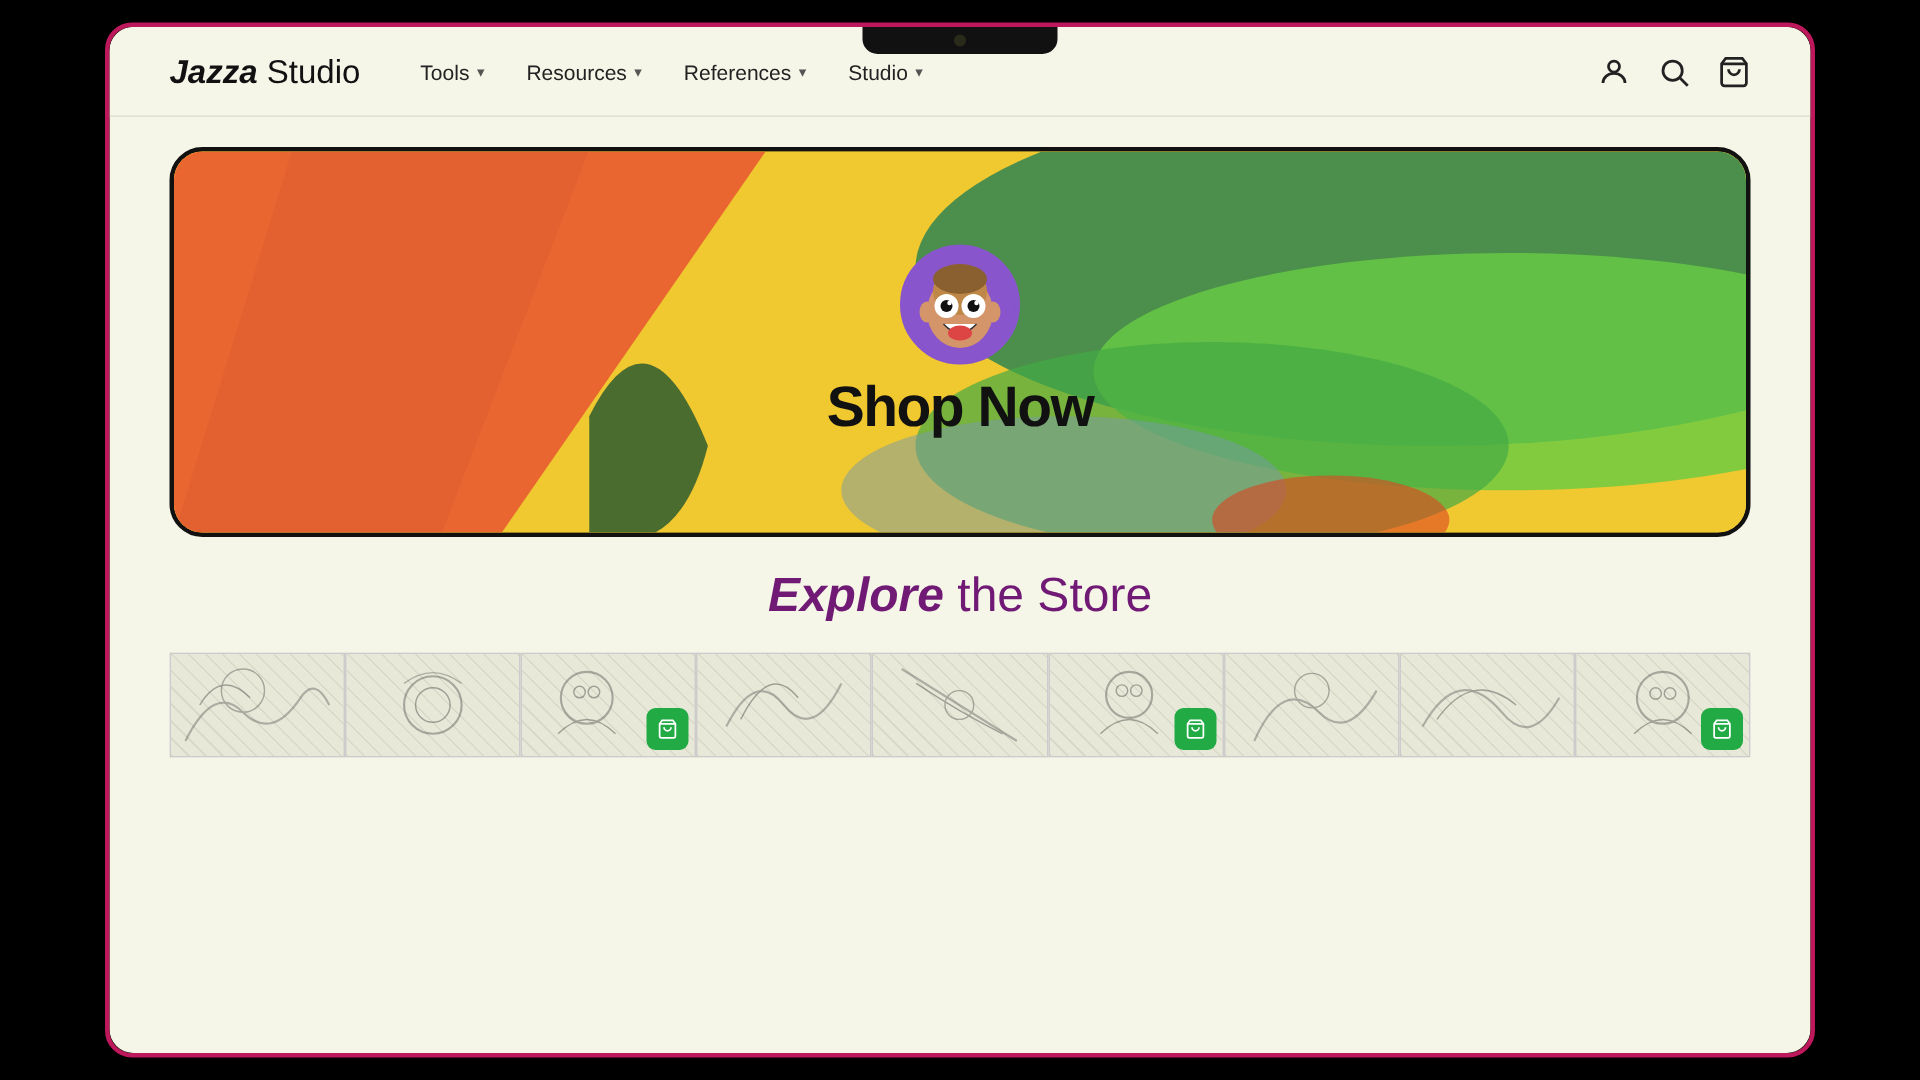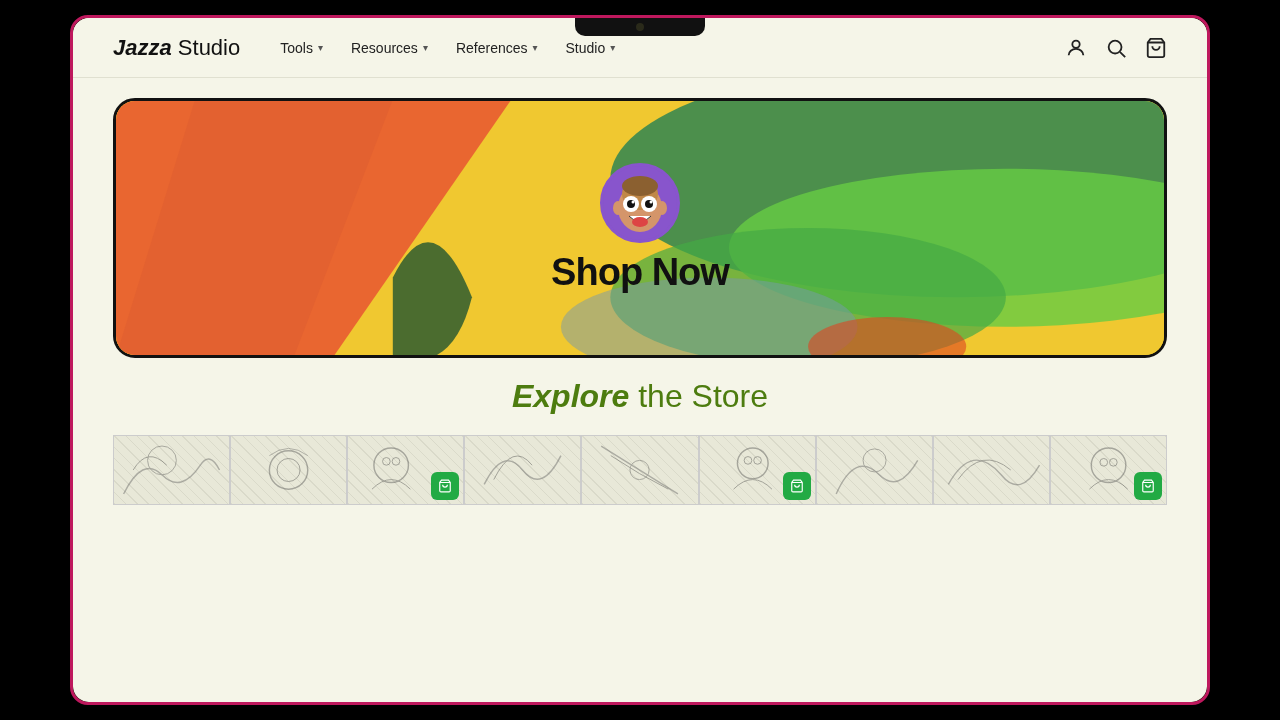--- a/index.html
+++ b/index.html
@@ -199,21 +199,21 @@
     
     .explore-section {
       display: flex;
       flex-direction: column;
       align-items: center;
       gap: 12px;
     }
 
     .explore-heading {
       font-size: 32px;
-      color: #4d7c0f;
+      color: #701a75;
     }
 
     .explore-italic {
       font-style: italic;
       font-weight: 900;
     }
 
     .explore-normal {
       font-weight: 300;
     }

